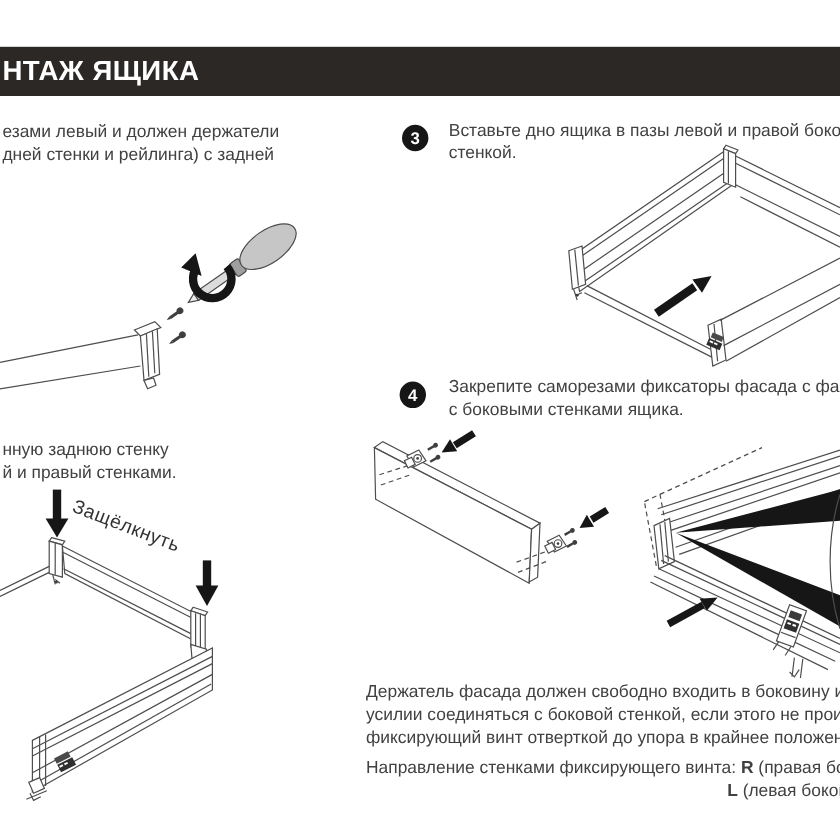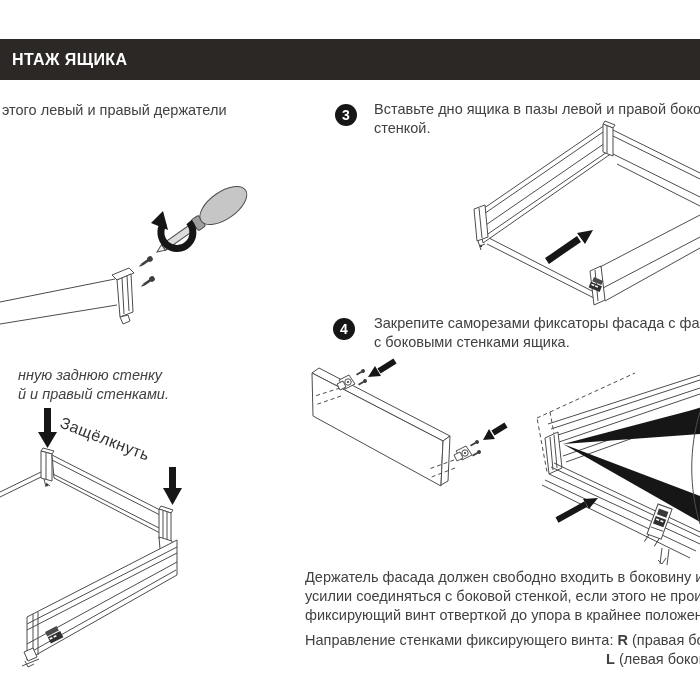--- a/index.html
+++ b/index.html
@@ -5,22 +5,22 @@
   html,body{margin:0;padding:0;background:#fff;}
   .page{
     position:relative;width:700px;height:700px;overflow:hidden;background:#fff;
     font-family:"Liberation Sans",sans-serif;color:var(--body-text,#414141);
   }
   .abs{position:absolute;}
   .header{
     left:0;top:39px;width:700px;height:41px;background:var(--header-bg,#2b2826);
   }
   .header .title{
-    color:var(--header-text,#ffffff);font-size:16px;font-weight:bold;
-    line-height:41px;padding-left:12px;letter-spacing:.4px;white-space:nowrap;
+    color:var(--header-text,#ffffff);font-size:23px;font-weight:bold;
+    line-height:41px;padding-left:2px;letter-spacing:.4px;white-space:nowrap;
   }
   .txt{font-size:14.5px;line-height:19px;white-space:nowrap;}
   .badge{
     width:22px;height:22px;border-radius:50%;background:var(--arrow-black,#161616);
     color:#fff;font-size:14px;font-weight:bold;text-align:center;line-height:22px;
   }
   .callout{
     font-size:16px;letter-spacing:.5px;color:#333;white-space:nowrap;
     transform:rotate(21deg);transform-origin:left top;
   }
@@ -36,21 +36,22 @@
 </head>
 <body>
 
 <div class="page">
 
   <div class="abs header">
     <div class="title">НТАЖ ЯЩИКА</div>
   </div>
 
   <div class="abs txt" style="left:2px;top:101px;">
-    <div>этого левый и правый держатели</div>
+    <div>езами левый и должен держатели</div>
+    <div>дней стенки и рейлинга) с задней</div>
   </div>
 
   <svg class="abs" style="left:0;top:178px;" width="312" height="170" viewBox="0 0 312 170">
 
     <line class="l" x1="0" y1="124" x2="115" y2="101"></line>
     <line class="l" x1="0" y1="146" x2="117" y2="127"></line>
 
     <polygon class="lw" points="112,97 129,90 134,95 117,102"></polygon>
     <polygon class="lw" points="117,102 131,96 133,134 120,139"></polygon>
     <line class="l" x1="122" y1="100" x2="124" y2="136"></line>
@@ -72,21 +73,21 @@
       <polygon class="lw" points="0,0 8,-3.5 8,3.5" style="fill:#ececec"></polygon>
       <rect class="lw" x="8" y="-3.5" width="38" height="7" style="fill:#dcdcdc"></rect>
       <rect class="lw" x="46" y="-6.5" width="9" height="13" rx="2" style="fill:#9f9f9f"></rect>
       <ellipse class="lw" cx="81" cy="0" rx="27" ry="13.5" style="fill:var(--handle-gray,#c6c6c6)"></ellipse>
     </g>
 
     <path class="blks" d="M164,45 A16,16 0 1 0 189,44" stroke-width="7"></path>
     <polygon class="blk" points="168,52 151,45 163,33"></polygon>
   </svg>
 
-  <div class="abs txt" style="left:18px;top:366px;font-style:italic;">
+  <div class="abs txt" style="left:2px;top:366px;">
     <div>нную заднюю стенку</div>
     <div>й и правый стенками.</div>
   </div>
 
   <div class="abs callout" style="left:64px;top:414px;">Защёлкнуть</div>
 
   <svg class="abs" style="left:0;top:405px;" width="215" height="290" viewBox="0 0 215 290">
 
     <g>
       <rect class="blk" x="44" y="3" width="7" height="25"></rect>

